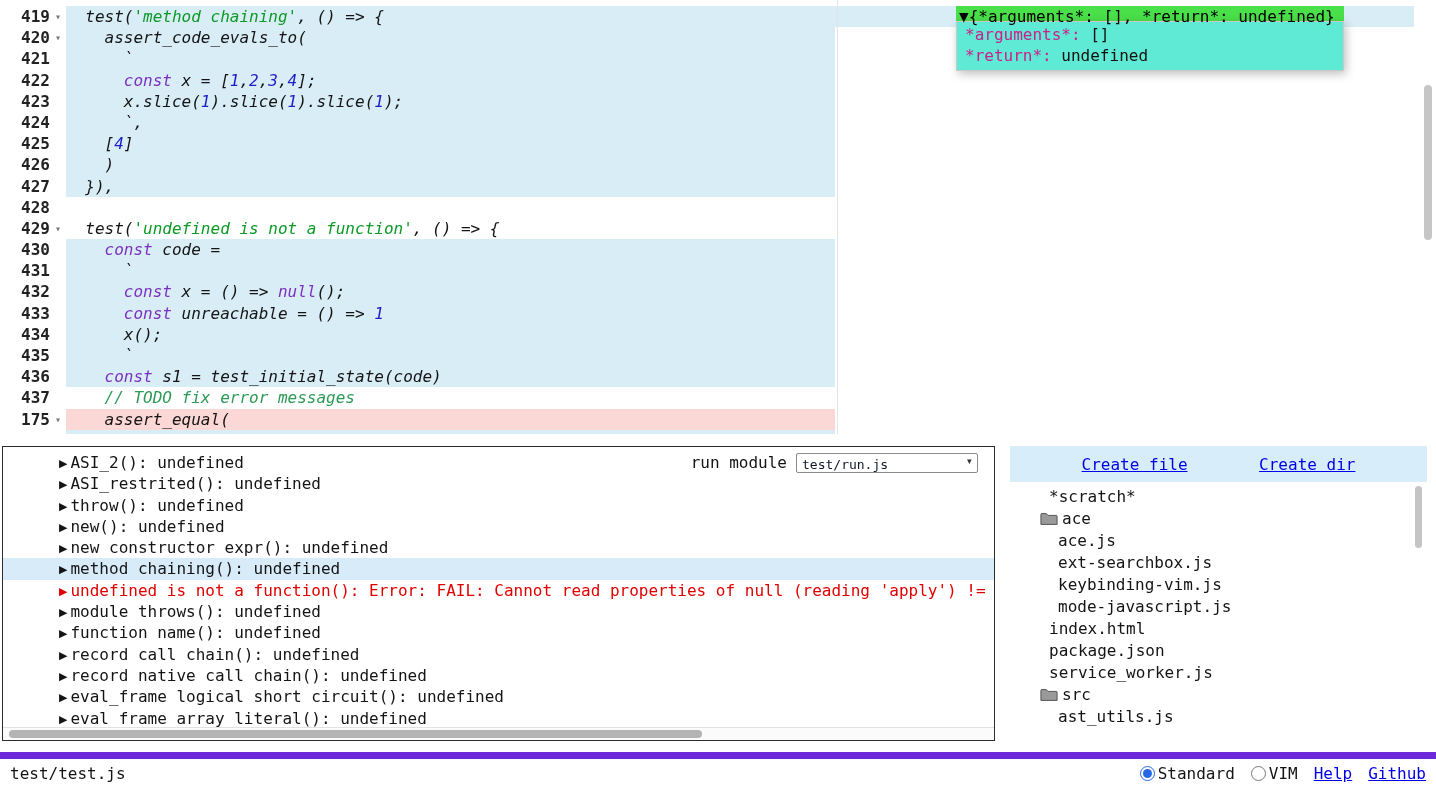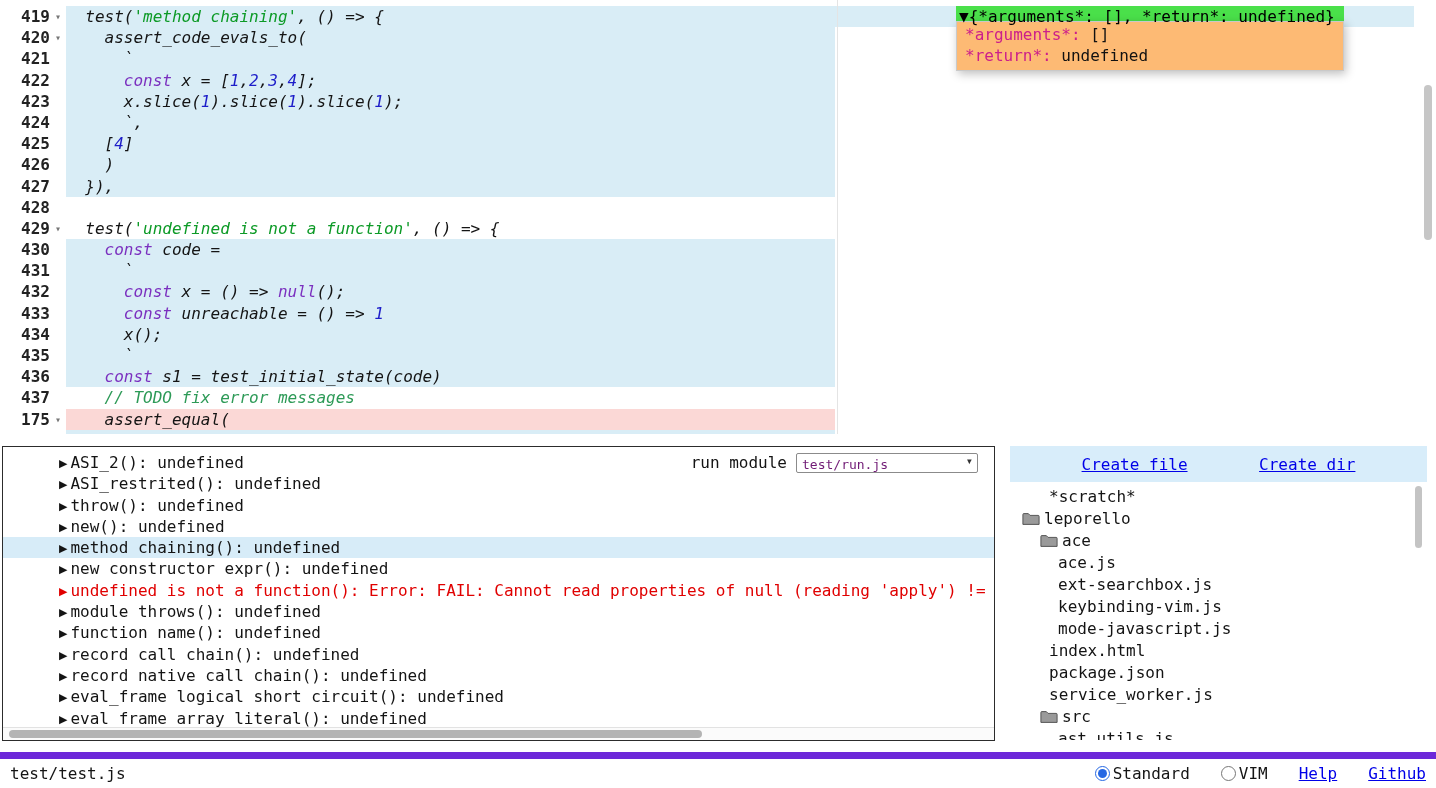--- a/index.html
+++ b/index.html
@@ -20,54 +20,54 @@
   .code-text { position: relative; white-space: pre; font-style: italic; }
   .tok-p { color: #141414; }
   .tok-k { color: var(--keyword_purple); }
   .tok-s { color: var(--string_green); }
   .tok-n { color: var(--number_blue); }
   .tok-c { color: var(--comment_green); }
   .print-margin { position: absolute; left: 837px; top: 0; bottom: 0; width: 1px; background: #e4e4e4; }
 
   .eval-tooltip { position: absolute; left: 956px; top: 6px; width: 388px; }
   .eval-summary { background: var(--tooltip_green); height: 15px; line-height: 21px; padding: 0 3px; white-space: pre; color: #000; }
-  .eval-box { background: #fdba74; border: 1px solid #c9c9c9; box-shadow: 2px 3px 9px rgba(0,0,0,.25); padding: 2px 8px 4px 8px; }
+  .eval-box { background: #5eead4; border: 1px solid #c9c9c9; box-shadow: 2px 3px 9px rgba(0,0,0,.25); padding: 2px 8px 4px 8px; }
   .eval-row { height: 21px; line-height: 21px; white-space: pre; color: #111; }
   .eval-label { color: var(--label_magenta); }
 
   .ed-scroll { position: absolute; right: 4px; top: 85px; width: 8px; height: 155px; border-radius: 4px; background: #c6c6c6; }
 
   
   .bottom { display: flex; margin-top: 12px; height: 295px; padding-left: 2px; }
   .console-panel { position: relative; width: 993px; height: 295px; border: 1px solid #2c2c2c; background: #fff; overflow: hidden; }
   .console-list { padding-top: 5px; }
   .console-row { height: 21.3px; line-height: 21.3px; padding-left: 56px; white-space: nowrap; overflow: hidden; }
   .console-row.selected { background: var(--selected_row_blue); }
   .console-row.error { color: var(--error_text_red); }
   .arrow { font-family: "DejaVu Sans", sans-serif; font-size: 11px; margin-right: 3px; vertical-align: 1px; }
   .run-module { position: absolute; top: 6px; right: 16px; display: flex; align-items: flex-start; gap: 9px; background: #fff; }
   .select-wrap { position: relative; display: inline-block; }
   select { font: 13px "DejaVu Sans Mono", monospace; width: 182px; height: 20px; border: 1px solid #8b8b8b;
-    border-radius: 2px; background: #fff; appearance: none; -webkit-appearance: none; padding: 2px 18px 0 5px; color: #701a75; }
+    border-radius: 2px; background: #fff; appearance: none; -webkit-appearance: none; padding: 2px 18px 0 5px; color: #0f172a; }
   .select-wrap::after { content: "▾"; position: absolute; right: 5px; top: 1px; font-size: 12px; color: #333; pointer-events: none; }
   .hscroll { position: absolute; left: 0; right: 0; bottom: 0; height: 13px; background: #fbfbfb; border-top: 1px solid #e2e2e2; }
   .hscroll-thumb { position: absolute; left: 6px; top: 2px; width: 693px; height: 8px; border-radius: 4px; background: #b4b4b4; }
 
   .file-panel { position: relative; width: 417px; height: 294px; margin-left: 15px; overflow: hidden; background: #fff; }
   .file-header { height: 36px; background: var(--panel_header_blue); display: flex; align-items: center; justify-content: space-evenly; }
   a { color: var(--link_blue); text-decoration: underline; }
   .file-list { padding-top: 4px; }
   .file-row { height: 22px; line-height: 22px; display: flex; align-items: center; white-space: pre; }
   .folder-icon { width: 18px; height: 14px; margin-right: 4px; flex: none; display: inline-flex; }
   .fp-scroll { position: absolute; right: 5px; top: 40px; width: 7px; height: 62px; border-radius: 3.5px; background: #c4c4c4; }
 
   
   .status-bar { height: 36px; border-top: 7px solid #6d28d9; margin-top: 11px; display: flex;
     align-items: center; justify-content: space-between; padding: 0 10px; background: #fff; }
-  .status-right { display: flex; align-items: flex-start; gap: 31px; }
+  .status-right { display: flex; align-items: flex-start; gap: 16px; }
   .radio-group { display: flex; align-items: center; gap: 3px; cursor: default; }
   input[type=radio] { width: 15px; height: 15px; accent-color: var(--radio_accent_blue); margin: 0; }
 </style>
 </head>
 <body>
 
 <div class="editor">
   <div>
       <div class="code-row">
         <div class="gutter">
@@ -236,45 +236,42 @@
       <span>run module</span>
       <span class="select-wrap">
         <select><option>test/run.js</option></select>
       </span>
     </div>
     <div class="console-list">
         <div class="console-row"><span class="arrow">▶</span><span>ASI_2(): undefined</span></div>
         <div class="console-row"><span class="arrow">▶</span><span>ASI_restrited(): undefined</span></div>
         <div class="console-row"><span class="arrow">▶</span><span>throw(): undefined</span></div>
         <div class="console-row"><span class="arrow">▶</span><span>new(): undefined</span></div>
+        <div class="console-row"><span class="arrow">▶</span><span>new constructor expr(): undefined</span></div>
         <div class="console-row selected"><span class="arrow">▶</span><span>method chaining(): undefined</span></div>
-        <div class="console-row"><span class="arrow">▶</span><span>new constructor expr(): undefined</span></div>
         <div class="console-row error"><span class="arrow">▶</span><span>undefined is not a function(): Error: FAIL: Cannot read properties of null (reading 'apply') !=</span></div>
         <div class="console-row"><span class="arrow">▶</span><span>module throws(): undefined</span></div>
         <div class="console-row"><span class="arrow">▶</span><span>function name(): undefined</span></div>
         <div class="console-row"><span class="arrow">▶</span><span>record call chain(): undefined</span></div>
         <div class="console-row"><span class="arrow">▶</span><span>record native call chain(): undefined</span></div>
         <div class="console-row"><span class="arrow">▶</span><span>eval_frame logical short circuit(): undefined</span></div>
         <div class="console-row"><span class="arrow">▶</span><span>eval_frame array_literal(): undefined</span></div>
       </div>
     <div class="hscroll">
       <div class="hscroll-thumb"></div>
     </div>
   </div>
 
   <div class="file-panel">
     <div class="file-header">
       <a href="#">Create file</a>
       <a href="#">Create dir</a>
     </div>
     <div class="file-list">
         <div class="file-row" style="padding-left: 39px;"><span>*scratch*</span></div>
-        <div class="file-row" style="padding-left: 12px;"><span class="folder-icon"><svg viewBox="0 0 20 14" width="18" height="14">
-              <path d="M1 13 V2 q0-1 1-1 h5 l2 2 h9 q1 0 1 1 v9 z" fill="#9a9a9a" stroke="#4a4a4a" stroke-width="1"></path>
-            </svg></span><span>leporello</span></div>
         <div class="file-row" style="padding-left: 30px;"><span class="folder-icon"><svg viewBox="0 0 20 14" width="18" height="14">
               <path d="M1 13 V2 q0-1 1-1 h5 l2 2 h9 q1 0 1 1 v9 z" fill="#9a9a9a" stroke="#4a4a4a" stroke-width="1"></path>
             </svg></span><span>ace</span></div>
         <div class="file-row" style="padding-left: 48px;"><span>ace.js</span></div>
         <div class="file-row" style="padding-left: 48px;"><span>ext-searchbox.js</span></div>
         <div class="file-row" style="padding-left: 48px;"><span>keybinding-vim.js</span></div>
         <div class="file-row" style="padding-left: 48px;"><span>mode-javascript.js</span></div>
         <div class="file-row" style="padding-left: 39px;"><span>index.html</span></div>
         <div class="file-row" style="padding-left: 39px;"><span>package.json</span></div>
         <div class="file-row" style="padding-left: 39px;"><span>service_worker.js</span></div>

